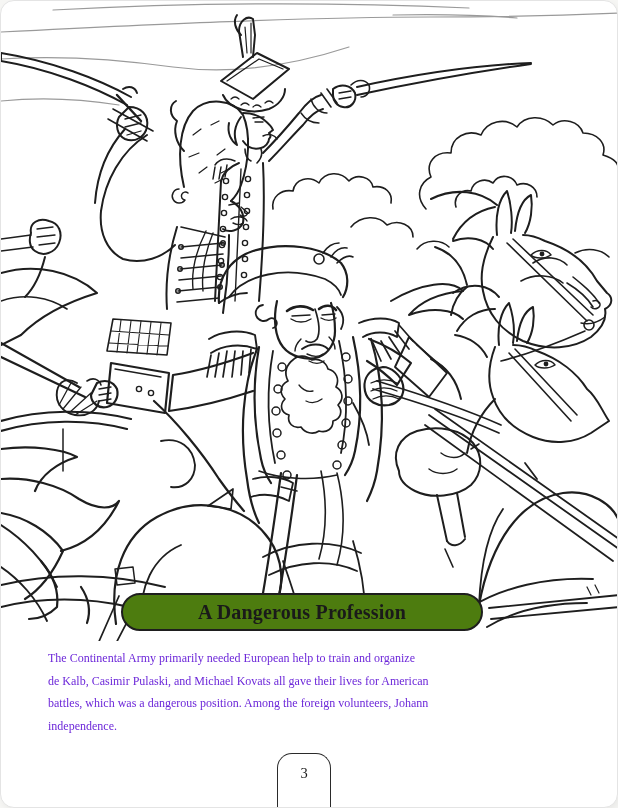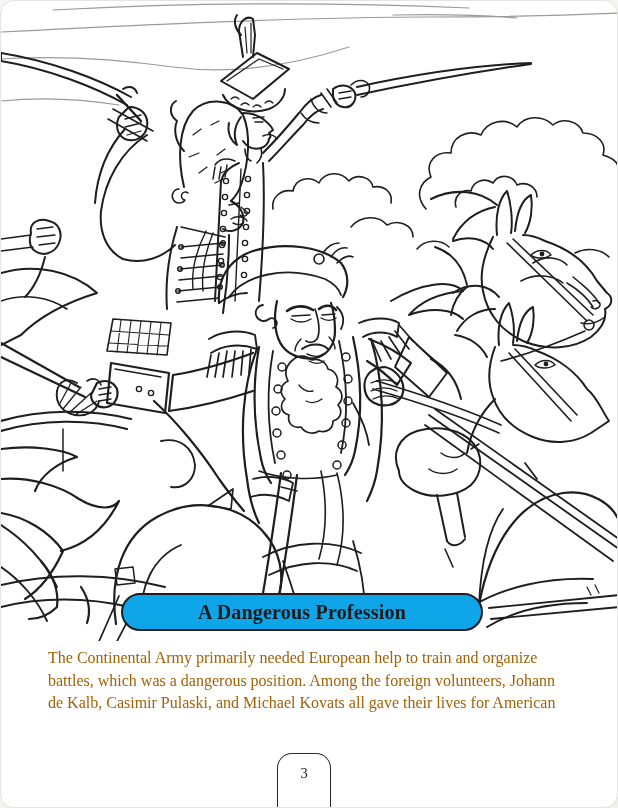--- a/index.html
+++ b/index.html
@@ -5,30 +5,30 @@
   html,body{margin:0;padding:0;background:#f6f6f4;}
   .page{
     position:relative;width:618px;height:808px;box-sizing:border-box;
     background:#ffffff;border:1px solid #e4e4e4;border-radius:14px;
     overflow:hidden;font-family:"Liberation Serif",serif;color:#1c1c1c;
     box-shadow:2px 3px 6px rgba(0,0,0,0.05);
   }
   .art{position:absolute;top:0;left:0;display:block;}
   .banner{
     position:absolute;top:592px;left:120px;width:362px;height:38px;
-    box-sizing:border-box;background:#0ea5e9;border:2px solid #1e1e1e;
+    box-sizing:border-box;background:#4d7c0f;border:2px solid #1e1e1e;
     border-radius:21px;display:flex;align-items:center;justify-content:center;
   }
   .banner-title{
     font-weight:bold;font-size:20px;letter-spacing:0.2px;color:#1a1a1a;
     font-family:"Liberation Serif",serif;
   }
   .paragraph{
     position:absolute;top:646px;left:47px;width:528px;
-    font-size:16px;line-height:22.5px;color:#a16207;
+    font-size:12px;line-height:22.5px;color:#6d28d9;
   }
   .paragraph .line{white-space:nowrap;}
   .page-tab{
     position:absolute;bottom:0;left:276px;width:54px;height:54px;
     box-sizing:border-box;background:#ffffff;
     border:1.5px solid #2a2a2a;border-bottom:none;
     border-radius:15px 15px 0 0;text-align:center;padding-top:11px;
     font-size:14.5px;color:#1a1a1a;
   }
 </style>
@@ -278,21 +278,22 @@
       </g>
     </g>
   </svg>
 
   <div class="banner">
     <span class="banner-title">A Dangerous Profession</span>
   </div>
 
   <div class="paragraph">
     <div class="line">The Continental Army primarily needed European help to train and organize</div>
+    <div class="line">de Kalb, Casimir Pulaski, and Michael Kovats all gave their lives for American</div>
     <div class="line">battles, which was a dangerous position. Among the foreign volunteers, Johann</div>
-    <div class="line">de Kalb, Casimir Pulaski, and Michael Kovats all gave their lives for American</div>
+    <div class="line">independence.</div>
   </div>
 
   <div class="page-tab">
     <span>3</span>
   </div>
 
 </div>
 
 </body></html>

